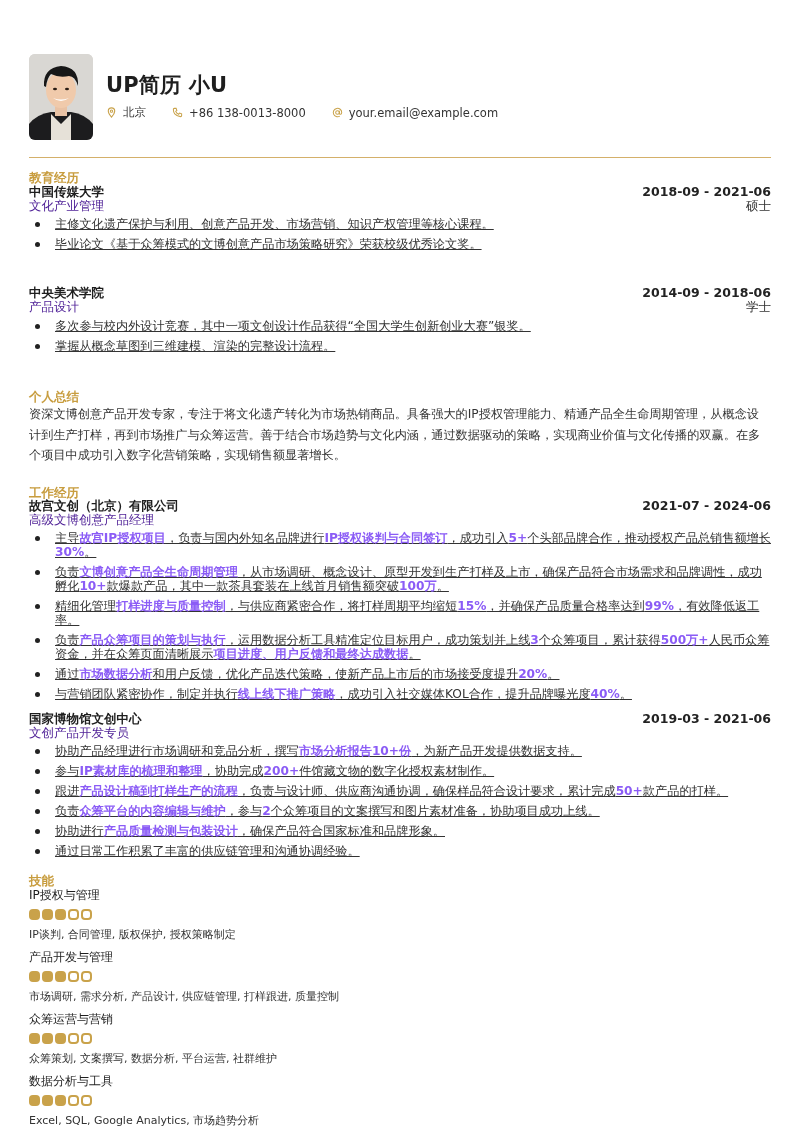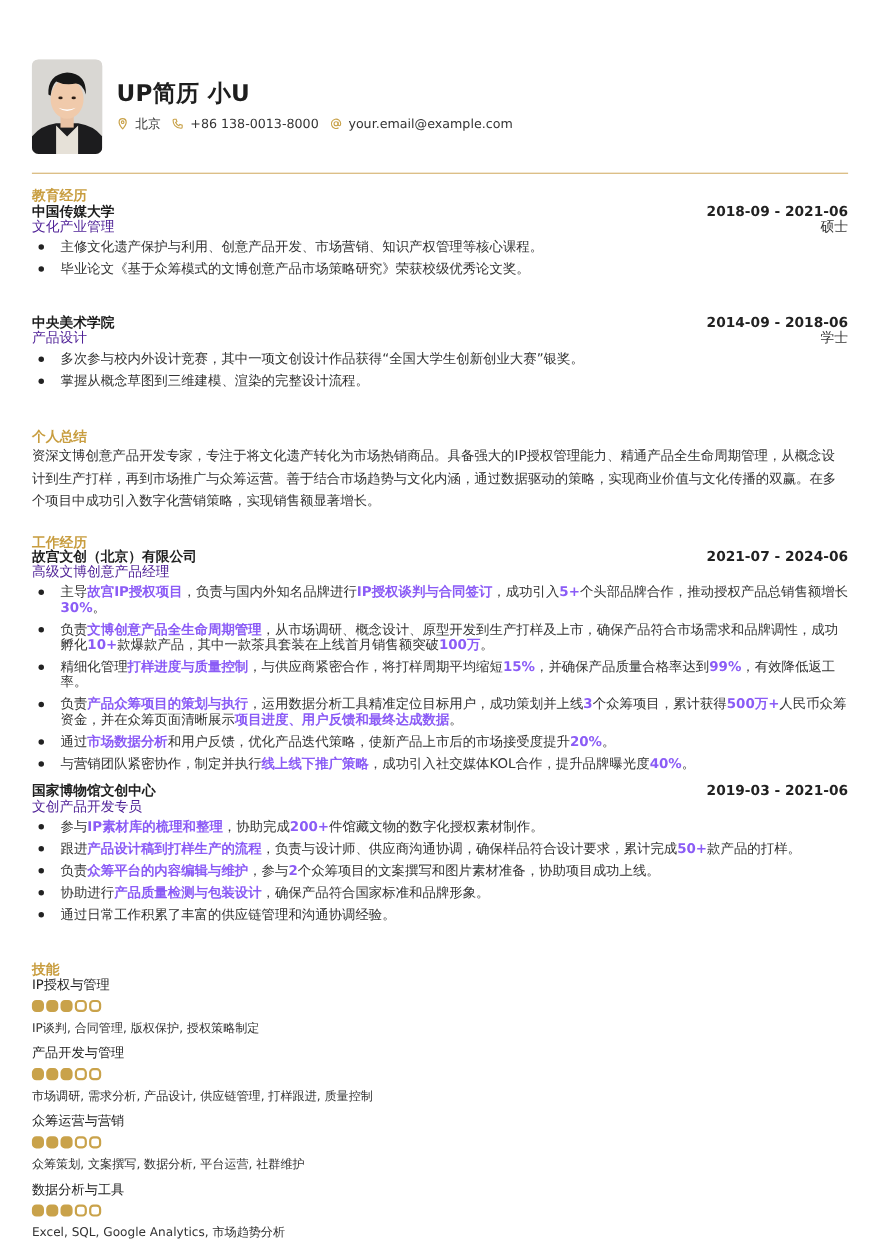--- a/index.html
+++ b/index.html
@@ -6,35 +6,35 @@
     html, body { width: 800px; height: 1130px; background: #ffffff; overflow: hidden; }
     body { font-family: "DejaVu Sans", "Liberation Sans", sans-serif; color: #222; position: relative; }
     .page { position: relative; width: 800px; height: 1038px; padding: 0 29px 0 29px; }
 
     
     .header { position: absolute; left: 29px; top: 54px; display: flex; align-items: flex-start; }
     .avatar { width: 64px; height: 86px; border-radius: 6px; overflow: hidden; background: #d8d6d2; position: relative; }
     .avatar svg { display: block; }
     .head-info { margin-left: 13px; margin-top: 18px; }
     .name { font-size: 21px; font-weight: 600; color: #1e1e1e; letter-spacing: 0.2px; line-height: 26px; }
-    .contacts { display: flex; align-items: flex-start; margin-top: 7px; font-size: 11.5px; color: #333; }
+    .contacts { display: flex; align-items: center; margin-top: 7px; font-size: 11.5px; color: #333; gap: 16px; }
     .contact { display: flex; align-items: center; margin-right: 10px; }
     .contact .ico { width: 11px; height: 11px; margin-right: 6px; display: inline-block; }
     .divider { position: absolute; left: 29px; top: 157px; width: 742px; height: 1px; background: #d4b06a; }
 
     
     .sec-title { position: absolute; left: 29px; font-size: 12.5px; color: #c89d3f; font-weight: 600; line-height: 14px; }
     .entry-head { position: absolute; left: 29px; width: 742px; }
     .entry-title { font-size: 12.5px; font-weight: 700; color: #1e1e1e; line-height: 14px; }
     .entry-sub { font-size: 12.5px; color: #4c1d95; line-height: 14px; }
     .entry-date { position: absolute; right: 0; top: 0; font-size: 12.5px; font-weight: 600; color: #222; line-height: 14px; text-align: right; }
     .entry-degree { position: absolute; right: 0; top: 14px; font-size: 12.5px; color: #333; line-height: 14px; text-align: right; }
 
     .bullets { position: absolute; left: 29px; width: 742px; list-style: none; }
-    .bullets li { position: relative; padding-left: 26px; font-size: 12.2px; line-height: 14px; color: #333; margin-bottom: 6px; }
+    .bullets li { position: relative; padding-left: 26px; font-size: 12.2px; line-height: 14px; color: #333; margin-bottom: 6px; text-decoration: underline; }
     .bullets li::before { content: ""; position: absolute; left: 6px; top: 5px; width: 5px; height: 5px; border-radius: 50%; background: #222; }
     .bullets li b { font-weight: 700; color: #8b5cf6; }
 
     .summary { position: absolute; left: 29px; top: 404px; width: 742px; font-size: 12.2px; line-height: 20.5px; color: #333; }
 
     
     .skill { position: absolute; left: 29px; width: 400px; }
     .skill-name { font-size: 12px; font-weight: 400; color: #1e1e1e; line-height: 14px; }
     .dots { display: flex; margin-top: 7px; }
     .dot { width: 11px; height: 11px; border-radius: 4px; margin-right: 2px; border: 2px solid #c9a24a; background: #c9a24a; }
@@ -131,20 +131,21 @@
       <li>通过<b>市场数据分析</b>和用户反馈，优化产品迭代策略，使新产品上市后的市场接受度提升<b>20%</b>。</li>
       <li>与营销团队紧密协作，制定并执行<b>线上线下推广策略</b>，成功引入社交媒体KOL合作，提升品牌曝光度<b>40%</b>。</li>
     </ul>
 
   <div class="entry-head" style="top:712px;">
     <div class="entry-title">国家博物馆文创中心</div>
     <div class="entry-sub">文创产品开发专员</div>
     <div class="entry-date">2019-03 - 2021-06</div>
   </div>
   <ul class="bullets rich" style="top:744px;">
+      <li>协助产品经理进行市场调研和竞品分析，撰写<b>市场分析报告10+份</b>，为新产品开发提供数据支持。</li>
       <li>参与<b>IP素材库的梳理和整理</b>，协助完成<b>200+</b>件馆藏文物的数字化授权素材制作。</li>
       <li>跟进<b>产品设计稿到打样生产的流程</b>，负责与设计师、供应商沟通协调，确保样品符合设计要求，累计完成<b>50+</b>款产品的打样。</li>
       <li>负责<b>众筹平台的内容编辑与维护</b>，参与<b>2</b>个众筹项目的文案撰写和图片素材准备，协助项目成功上线。</li>
       <li>协助进行<b>产品质量检测与包装设计</b>，确保产品符合国家标准和品牌形象。</li>
       <li>通过日常工作积累了丰富的供应链管理和沟通协调经验。</li>
     </ul>
 
   <div class="sec-title" style="top:874px;">技能</div>
 
   <div class="skill" style="top:888px;">

